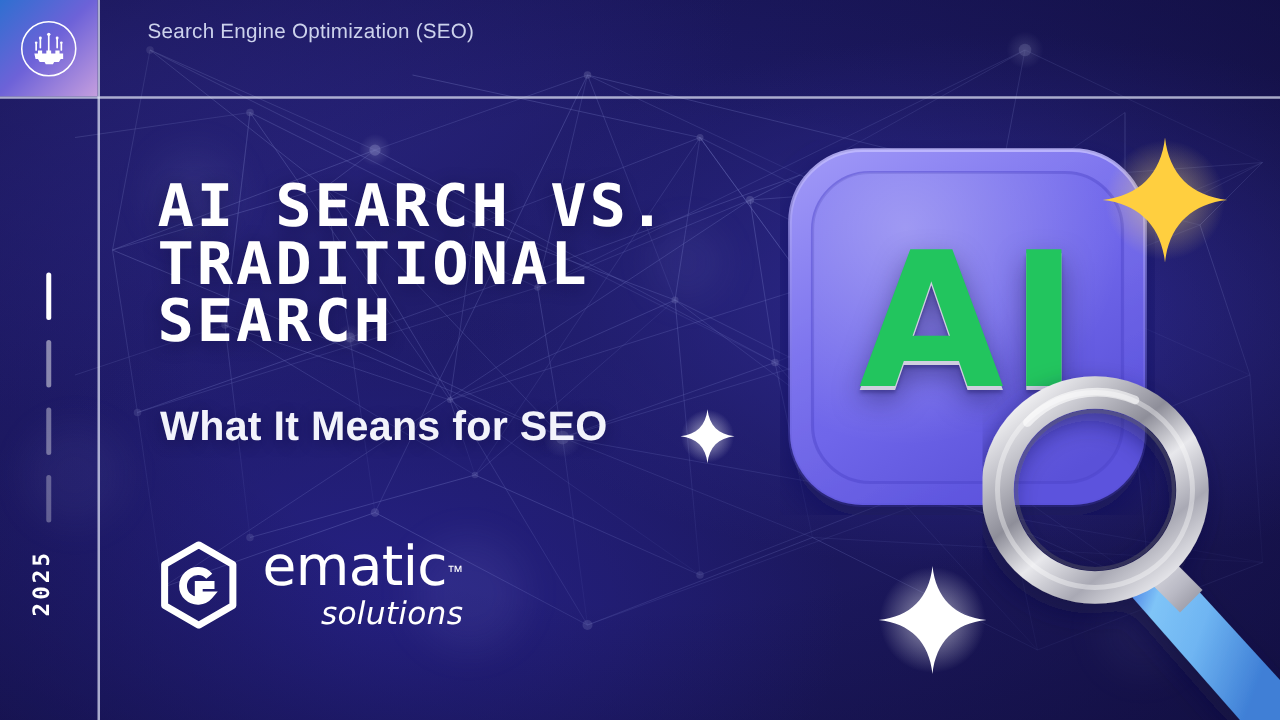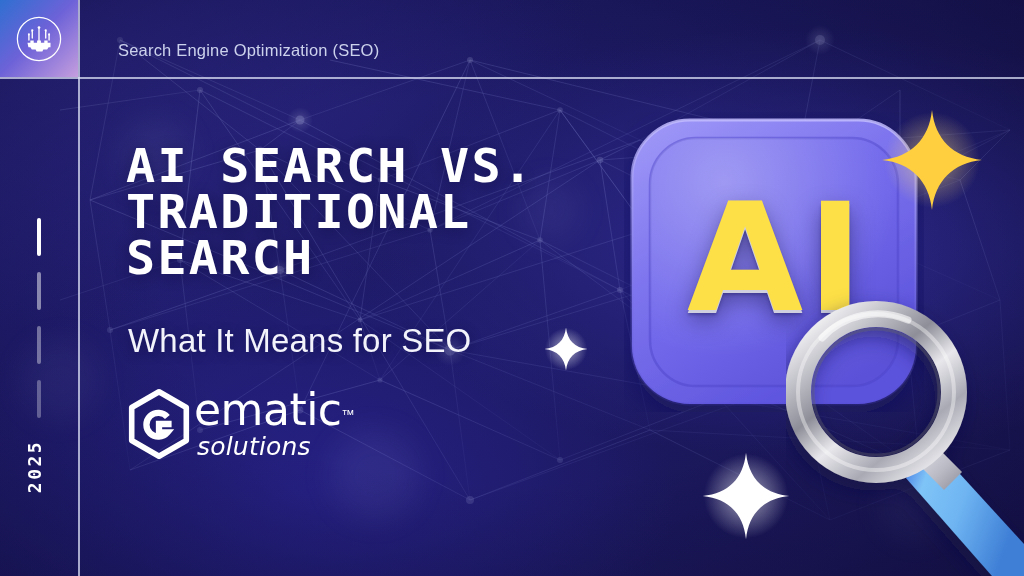--- a/index.html
+++ b/index.html
@@ -34,21 +34,21 @@
   
   .brand-tile{
     position:absolute;left:0;top:0;width:78px;height:77px;
     background:linear-gradient(135deg,#2f6fd0 0%,#6d62d8 48%,#c59ede 100%);
     display:flex;align-items:center;justify-content:center;
   }
   .brand-mark{width:48px;height:48px;}
 
   
   .header-title{
-    position:absolute;left:118px;top:41px;
+    position:absolute;left:118px;top:16px;
     font-size:16.5px;letter-spacing:.2px;color:#ccd2ec;font-weight:400;
     white-space:nowrap;
   }
 
   
   .rail-ticks{position:absolute;left:37px;top:218px;width:4px;}
   .tick{width:4px;border-radius:2px;margin-bottom:16px;}
   .rail-year{
     position:absolute;left:-6px;top:456px;width:80px;
     transform:rotate(-90deg);transform-origin:50% 50%;
@@ -64,45 +64,45 @@
     font-size:47px;line-height:.98;font-weight:700;
     letter-spacing:2.2px;color:#ffffff;
     text-transform:uppercase;
     text-shadow:0 2px 14px rgba(10,8,50,.45);
     transform:scaleX(1.03);transform-origin:left center;
   }
   .headline span{display:block;}
 
   .subline{
     position:absolute;left:128px;top:322px;
-    font-size:33px;font-weight:400;color:#f2f3fb;letter-spacing:.2px;
+    font-size:33px;font-weight:700;color:#f2f3fb;letter-spacing:.2px;
     white-space:nowrap;text-shadow:0 2px 12px rgba(10,8,50,.45);
   }
 
   
-  .ematic{position:absolute;left:124px;top:388px;display:flex;align-items:center;}
+  .ematic{position:absolute;left:124px;top:432px;display:flex;align-items:center;gap:16px;text-align:right;}
   .ematic-mark{width:70px;height:70px;flex:0 0 auto;}
   .ematic-words{position:relative;color:#fff;line-height:1;}
   .ematic-name{
     font-size:44px;font-weight:400;letter-spacing:-0.5px;color:#fff;
     font-family:"DejaVu Sans","Liberation Sans",sans-serif;
   }
   .ematic-tm{font-size:13px;vertical-align:super;letter-spacing:0;}
   .ematic-sub{
     font-size:25px;font-weight:400;color:#fff;margin-top:2px;margin-left:3px;
     letter-spacing:.2px;font-family:"DejaVu Sans","Liberation Sans",sans-serif;font-style:italic;
   }
 
   
   .ai-badge{position:absolute;left:624px;top:112px;width:300px;height:300px;}
   .ai-letters{
     position:absolute;left:0;top:0;width:300px;height:300px;
     display:flex;align-items:center;justify-content:center;
     font-family:"DejaVu Sans","Liberation Sans",sans-serif;
-    font-size:150px;font-weight:700;letter-spacing:4px;color:#fde047;
+    font-size:150px;font-weight:700;letter-spacing:4px;color:#22c55e;
     text-shadow:
       0 3px 0 #cfcfe0,
       0 5px 3px rgba(40,35,110,.45),
       0 10px 22px rgba(25,20,80,.5);
     padding-bottom:8px;padding-left:6px;
   }
 
   
   .magnifier{position:absolute;left:786px;top:282px;width:238px;height:294px;}
 

